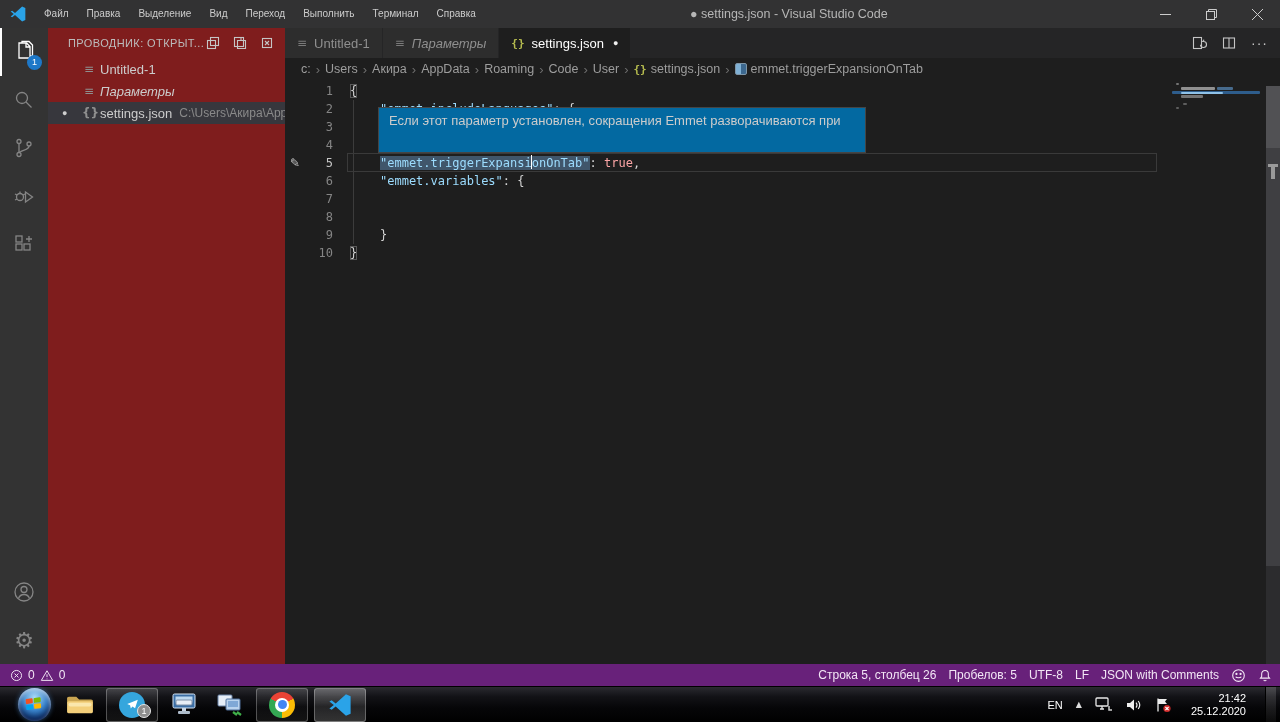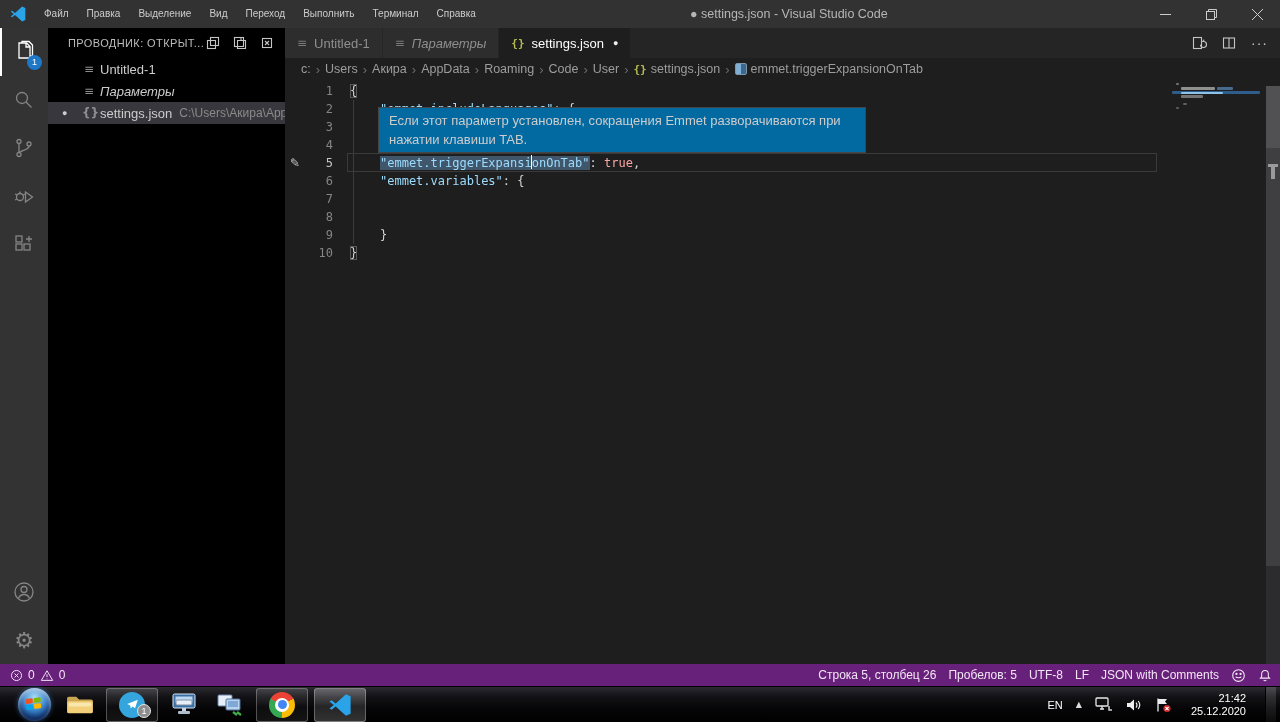--- a/index.html
+++ b/index.html
@@ -21,21 +21,21 @@
   
   .activitybar { width:48px; background:#333333; display:flex; flex-direction:column; position:relative; }
   .ab-item { width:48px; height:48px; display:flex; align-items:center; justify-content:center; position:relative; color:#858585; }
   .ab-item.active { color:#ffffff; border-left:2px solid #ffffff; }
   .ab-item svg { stroke:currentColor; fill:none; stroke-width:1.3; }
   .ab-badge { position:absolute; right:6px; bottom:6px; min-width:15px; height:15px; border-radius:50%; background:#1e78c8; color:#fff; font-size:9px; line-height:15px; text-align:center; }
   .ab-spacer { flex:1; }
   .gear-glyph { font-size:22px; color:#858585; font-family:"DejaVu Sans", sans-serif; }
 
   
-  .sidebar { width:237px; background:#000000; position:relative; color:#cccccc; }
+  .sidebar { width:237px; background:#7f1d1d; position:relative; color:#cccccc; }
   .sb-header { height:30px; display:flex; align-items:center; padding:0 10px 0 20px; }
   .sb-title { font-size:11px; color:#bcbcbc; letter-spacing:.4px; flex:1; white-space:nowrap; overflow:hidden; }
   .sb-actions { display:flex; gap:11px; }
   .sb-actions svg { stroke:#c5c5c5; fill:none; stroke-width:1.1; }
   .sb-row { height:22px; display:flex; align-items:center; font-size:13px; position:relative; padding-left:52px; white-space:nowrap; overflow:hidden; }
   .sb-row .fico { position:absolute; left:34px; width:14px; text-align:center; color:#8f8f8f; font-size:12px; font-family:"DejaVu Sans", sans-serif; }
   .sb-row.selected { background:#37373d; }
   .sb-dot { position:absolute; left:14px; color:#cfcfcf; font-size:9px; }
   .json-ico { color:#b7bd4f; font-weight:bold; font-size:11px; font-family:"DejaVu Sans Mono", monospace; }
   .sb-path { color:#8a8a8a; font-size:12px; margin-left:7px; overflow:hidden; text-overflow:clip; }
@@ -315,21 +315,20 @@
           <div class="code-line ind"><span class="word-hl"><span class="tk-key">"emmet.triggerExpansi</span><span class="cursor"></span><span class="tk-key">onOnTab"</span></span><span>: </span><span class="tk-kw">true</span><span>,</span></div>
           <div class="code-line ind"><span class="tk-key">"emmet.variables"</span><span>: {</span></div>
           <div class="code-line"></div>
           <div class="code-line"></div>
           <div class="code-line ind"><span>}</span></div>
           <div class="code-line"><span class="bracket-match">}</span></div>
         </div>
 
         <div class="hover-tip">
           <div>Если этот параметр установлен, сокращения Emmet разворачиваются при</div>
-          <div>нажатии клавиши TAB.</div>
         </div>
 
         <div class="minimap">
           <div class="mm" style="left:4px;top:3px;width:3px;height:2px;background:#bfbfbf88;"></div>
           <div class="mm" style="left:9px;top:7px;width:34px;height:2.5px;background:#c9c9c9aa;"></div>
           <div class="mm" style="left:45px;top:7px;width:16px;height:2.5px;background:#5c91c4aa;"></div>
           <div class="mm" style="left:0;top:11px;width:88px;height:3px;background:#2e5d8c;"></div>
           <div class="mm" style="left:9px;top:11.5px;width:42px;height:2px;background:#8fc2e8;"></div>
           <div class="mm" style="left:9px;top:15px;width:22px;height:2.5px;background:#bfbfbf88;"></div>
           <div class="mm" style="left:11px;top:23px;width:4px;height:2px;background:#bfbfbf66;"></div>

